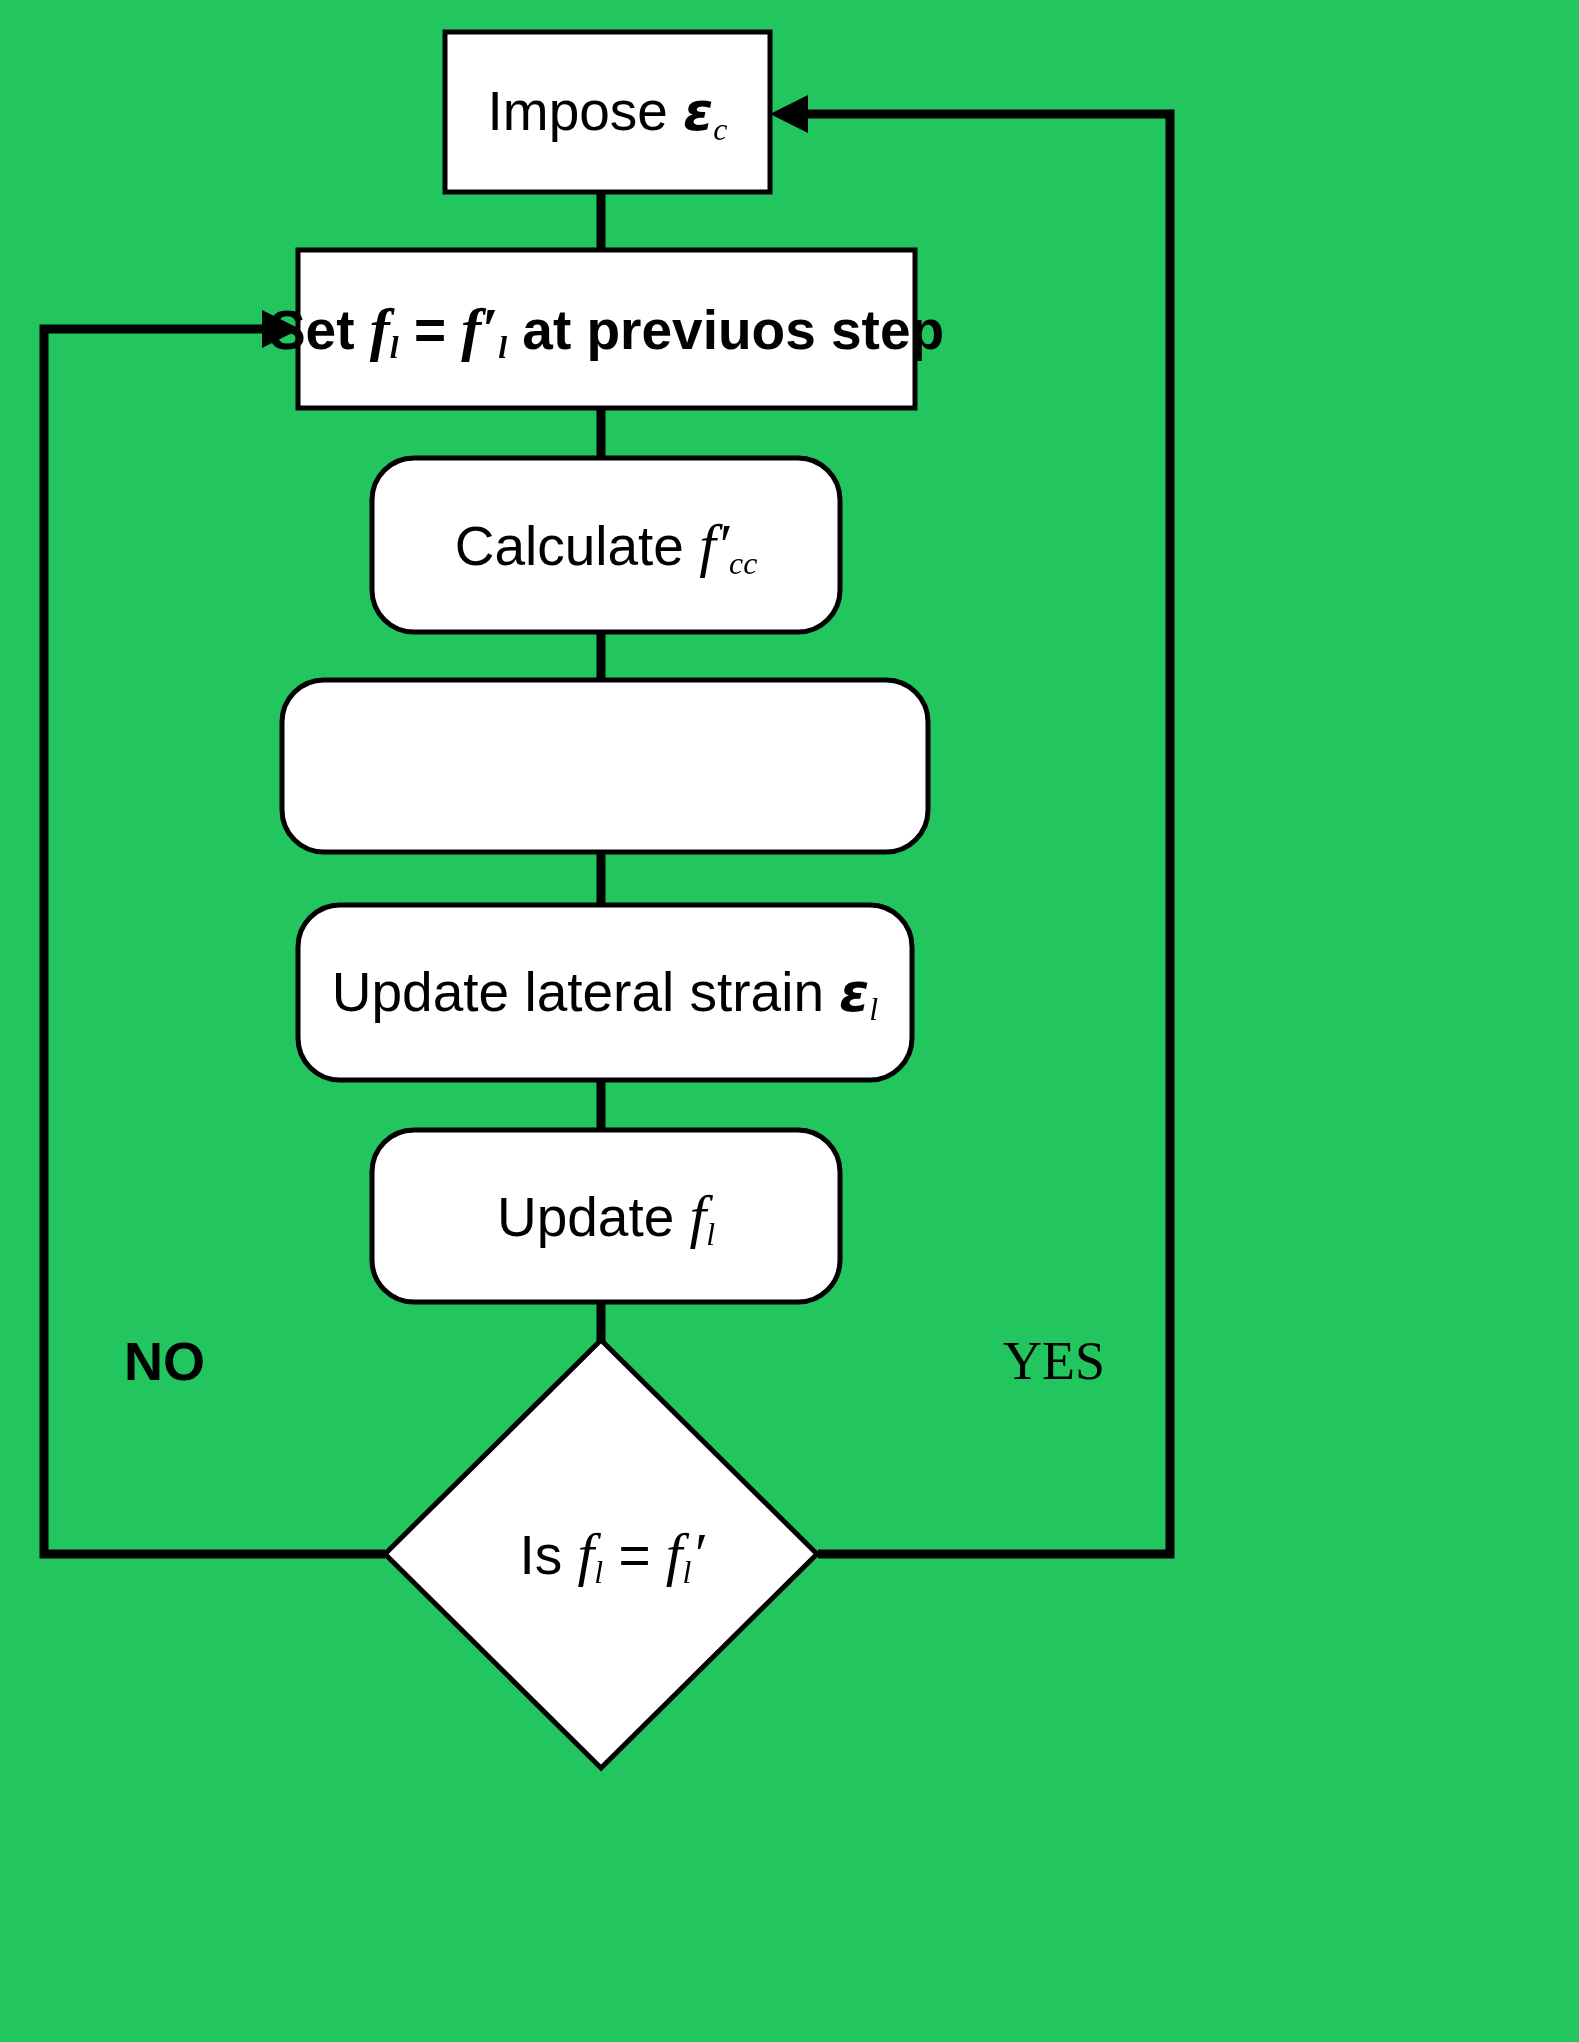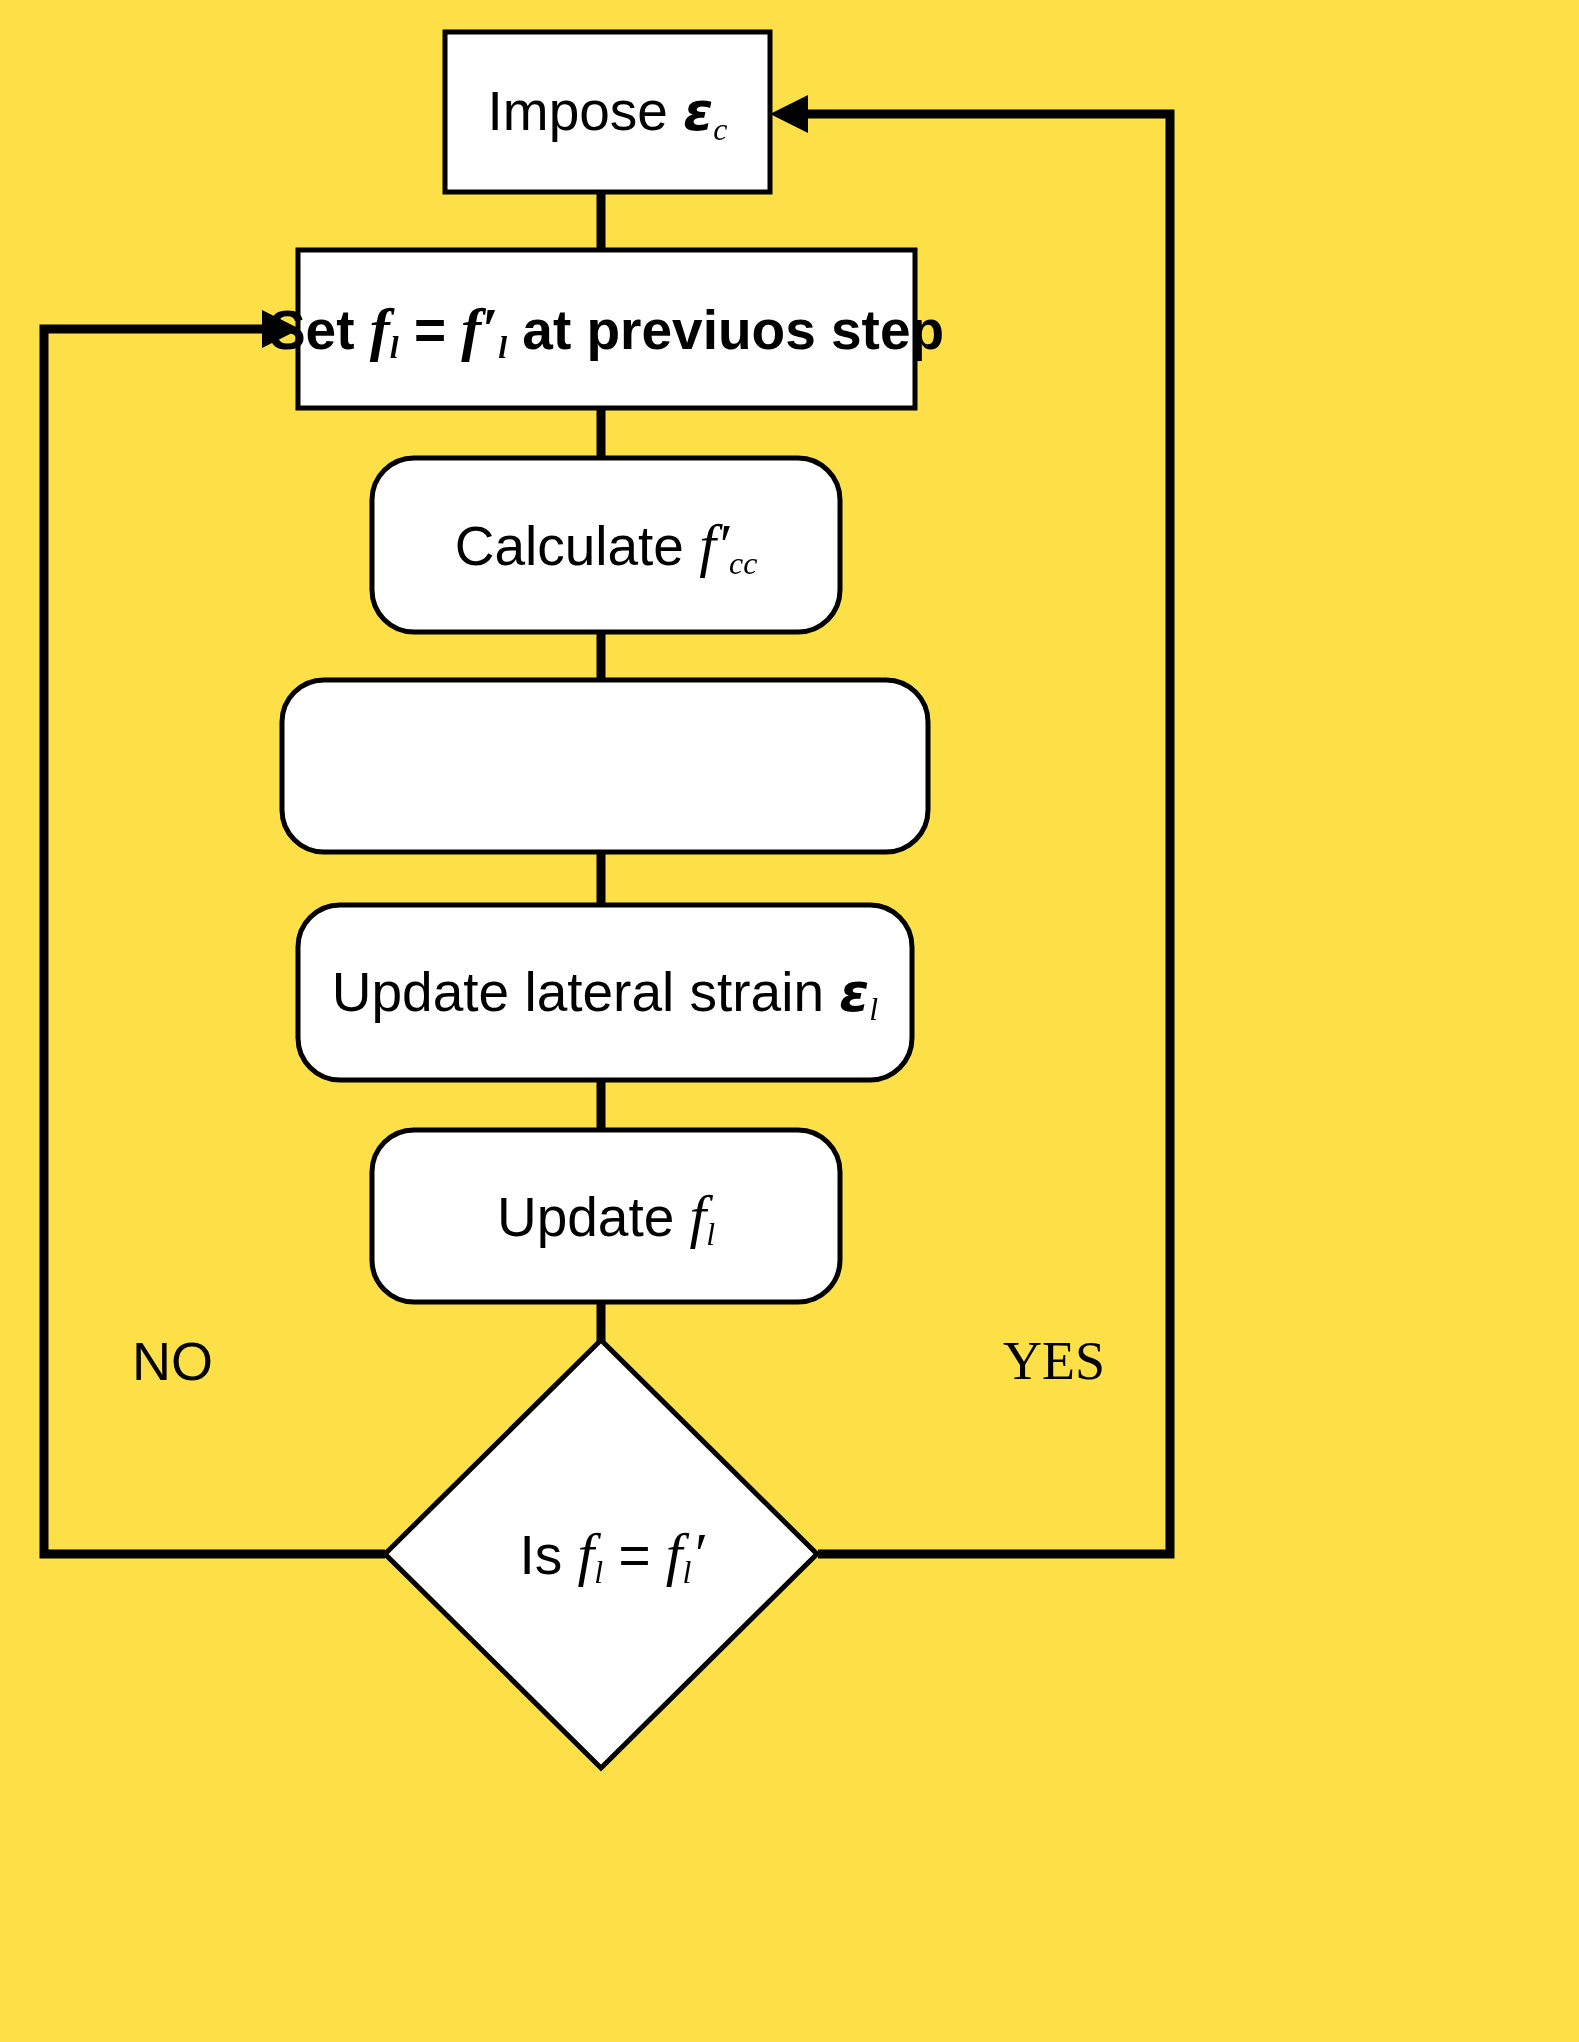--- a/index.html
+++ b/index.html
@@ -5,21 +5,21 @@
 <style>
   html, body {
     margin: 0;
     padding: 0;
     background: #ffffff;
   }
   #canvas {
     position: relative;
     width: 1579px;
     height: 2042px;
-    background: #fde047;
+    background: #22c55e;
     overflow: hidden;
     font-family: "Liberation Sans", sans-serif;
   }
   #flow-svg {
     position: absolute;
     left: 0;
     top: 0;
     width: 1579px;
     height: 2042px;
   }
@@ -144,17 +144,17 @@
       <span>Update </span><span class="it">f</span><sub>l</sub>
     </span>
   </div>
 
   <div class="node-label" style="left:396px; top:1490px; width:432px; height:128px;align-items:center;">
     <span>
       <span>Is </span><span class="it">f</span><sub>l</sub><span> = </span><span class="it">f</span><sub>l</sub><span class="it">′</span>
     </span>
   </div>
 
-  <div class="branch-label" style="left:132px; top:1330px;">NO</div>
+  <div class="branch-label" style="left:124px; top:1330px;font-weight:bold;">NO</div>
 
   <div class="branch-label" style="left:1003px; top:1330px;font-family:Liberation Serif, serif;">YES</div>
 
 </div>
 
 </body></html>

